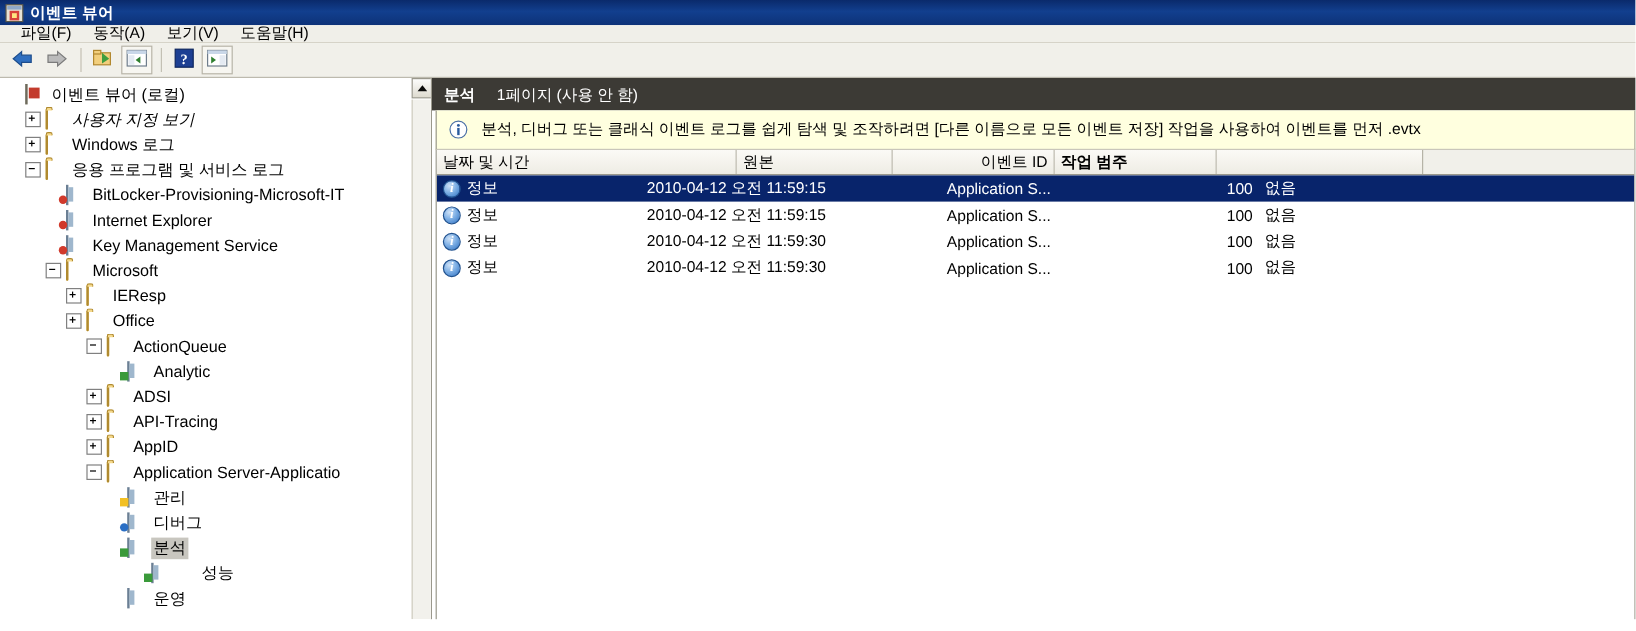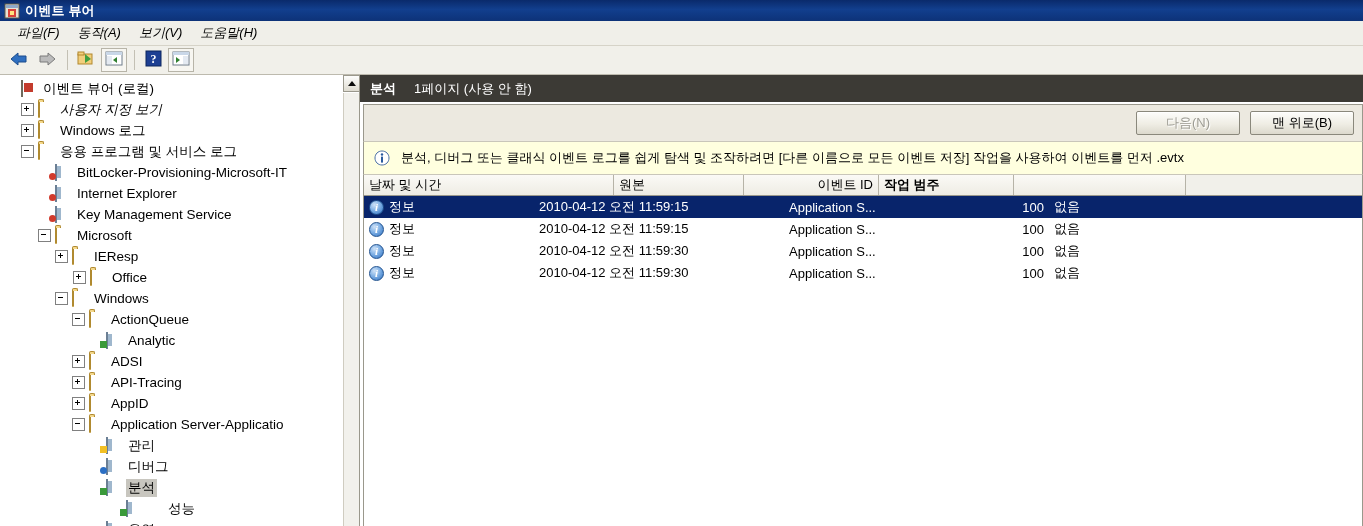--- a/index.html
+++ b/index.html
@@ -36,28 +36,27 @@
   .titlebar-title {
     color: #ffffff;
     font-size: 13px;
     font-weight: bold;
     letter-spacing: 0.2px;
     white-space: nowrap;
   }
 
   
   .menubar {
-    height: 25px;
+    height: 15px;
     background: #f0efe9;
     border-bottom: 1px solid #d6d3c8;
     display: flex;
     align-items: center;
     padding-left: 8px;
     box-sizing: border-box;
-    font-style: italic;
   }
   .menu-item {
     padding: 3px 9px;
     font-size: 13px;
     color: #000;
     white-space: nowrap;
     cursor: default;
   }
 
   
@@ -546,29 +545,24 @@
         <div class="tree-row" style="padding-left: 38px;">
           <span class="tree-expander minus"></span>
           <span class="tree-icon"><span class="ic-folder"></span></span>
           <span class="tree-label">Microsoft</span>
         </div>
         <div class="tree-row" style="padding-left: 55px;">
           <span class="tree-expander plus"></span>
           <span class="tree-icon"><span class="ic-folder"></span></span>
           <span class="tree-label">IEResp</span>
         </div>
-        <div class="tree-row" style="padding-left: 73px;">
+        <div class="tree-row" style="padding-left: 55px;">
           <span class="tree-expander plus"></span>
           <span class="tree-icon"><span class="ic-folder"></span></span>
           <span class="tree-label">Office</span>
-        </div>
-        <div class="tree-row" style="padding-left: 55px;">
-          <span class="tree-expander minus"></span>
-          <span class="tree-icon"><span class="ic-folder"></span></span>
-          <span class="tree-label">Windows</span>
         </div>
         <div class="tree-row" style="padding-left: 72px;">
           <span class="tree-expander minus"></span>
           <span class="tree-icon"><span class="ic-folder"></span></span>
           <span class="tree-label">ActionQueue</span>
         </div>
         <div class="tree-row" style="padding-left: 89px;">
           <span class="tree-expander none"></span>
           <span class="tree-icon"><span class="ic-log"><span class="mark green"></span></span></span>
           <span class="tree-label">Analytic</span>
@@ -627,24 +621,20 @@
     </div>
   </div>
 
   <div class="right-pane">
 
     <div class="pane-header">
       <span class="ph-title">분석</span>
       <span class="ph-sub">1페이지 (사용 안 함)</span>
     </div>
 
-    <div class="toolstrip">
-      <div class="btn disabled">다음(N)</div>
-      <div class="btn">맨 위로(B)</div>
-    </div>
 
     <div class="infobar">
       <span class="info-icon">
         <svg width="16" height="16" viewBox="0 0 16 16">
           <path d="M8 1 C4 1 1 4 1 8 C1 12 4 15 8 15 C12 15 15 12 15 8 C15 4 12 1 8 1 Z" fill="#ffffff" stroke="#4a6fa5"></path>
           <circle cx="8" cy="4.5" r="1.2" fill="#2a5b9e"></circle>
           <rect x="7" y="6.6" width="2" height="6" fill="#2a5b9e"></rect>
         </svg>
       </span>
       <span class="infobar-text">분석, 디버그 또는 클래식 이벤트 로그를 쉽게 탐색 및 조작하려면 [다른 이름으로 모든 이벤트 저장] 작업을 사용하여 이벤트를 먼저 .evtx</span>

